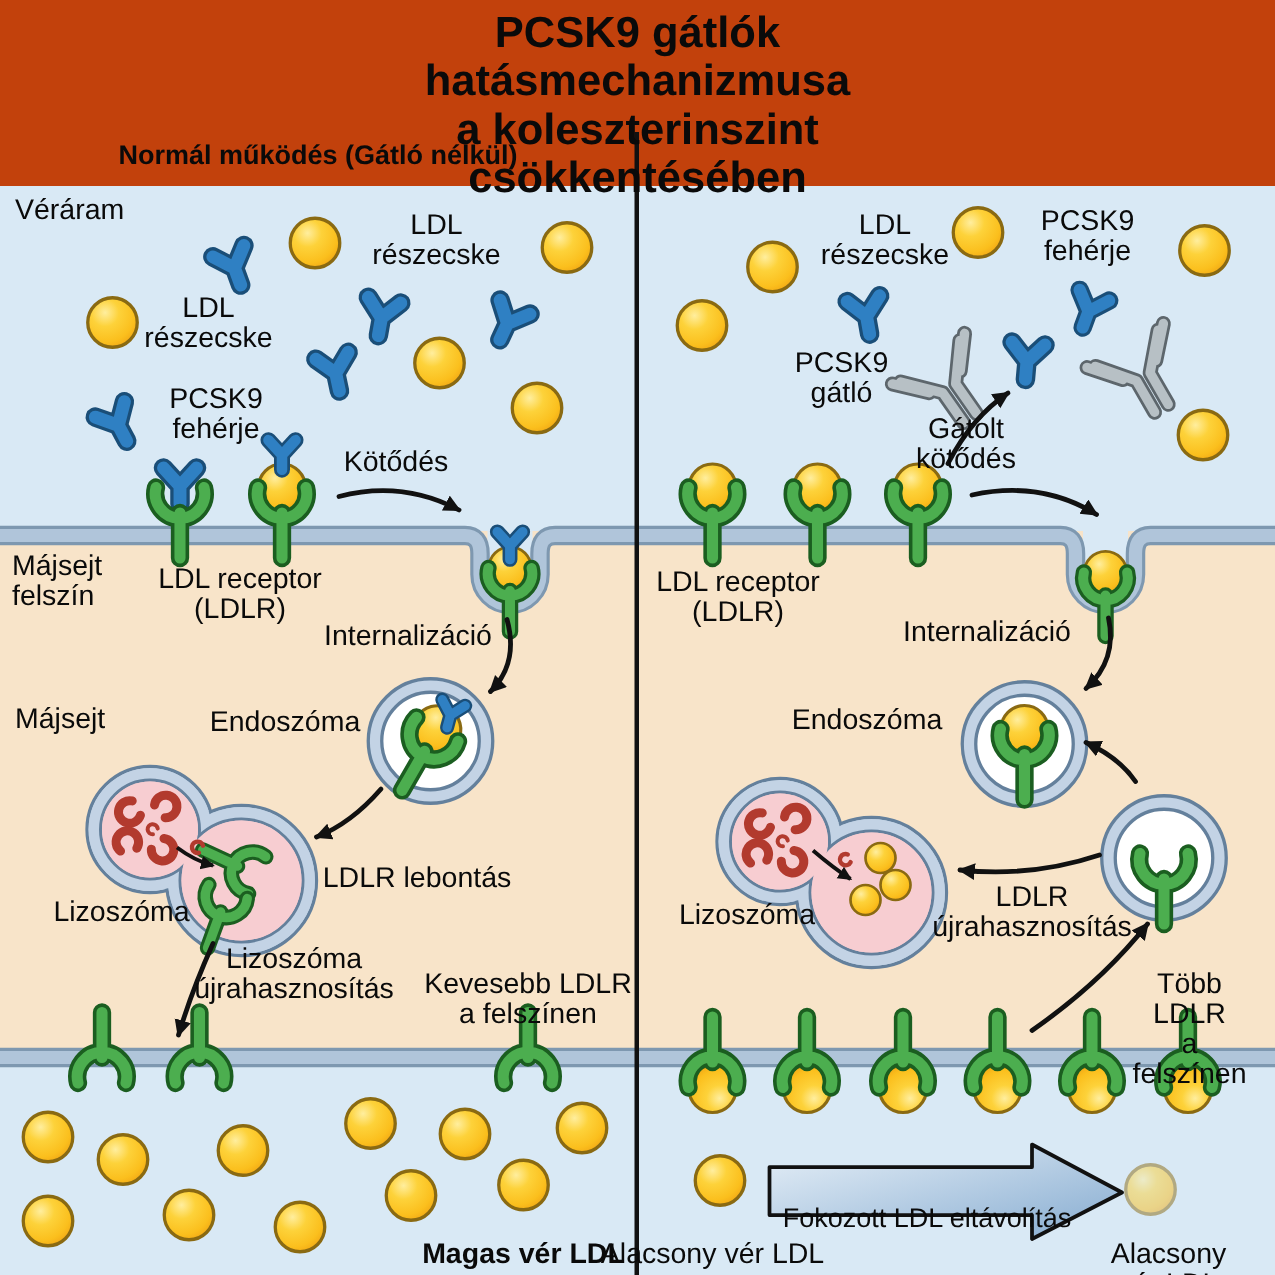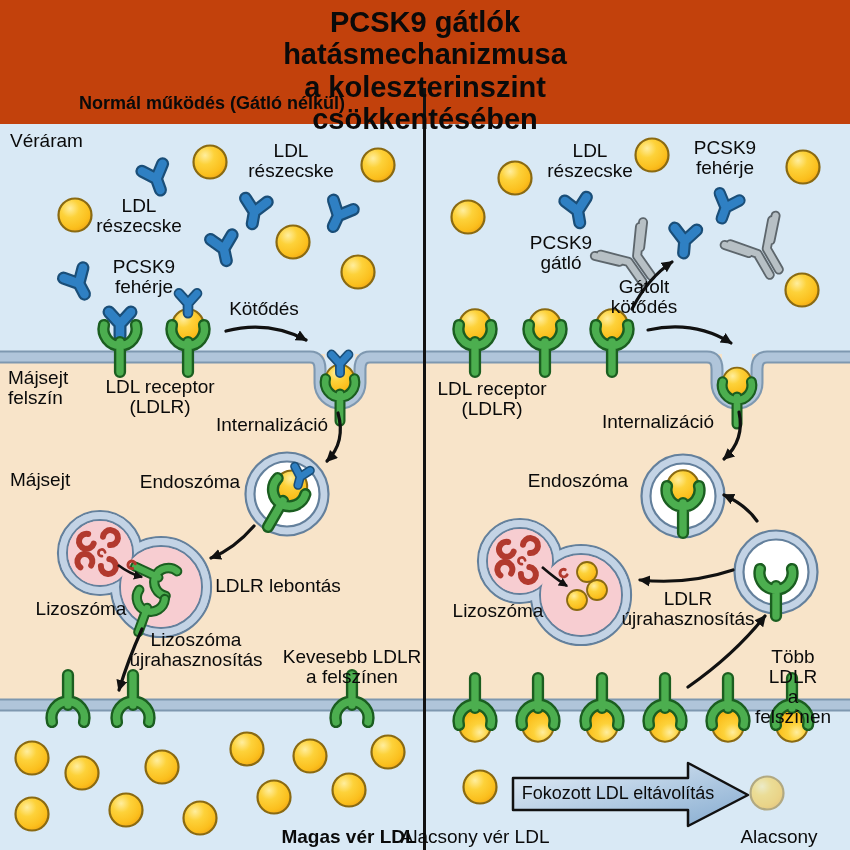--- a/index.html
+++ b/index.html
@@ -7,21 +7,21 @@
          font-family:"Liberation Sans",sans-serif;color:#0a0a0a;}
   #art{position:absolute;left:0;top:0;}
   .lbl{position:absolute;font-size:19px;line-height:1.05;white-space:pre-line;
        text-align:center;transform:translateX(-50%);}
   .lbl-left{position:absolute;font-size:19px;line-height:1.05;white-space:pre-line;
        text-align:left;}
   .title{position:absolute;font-size:29px;font-weight:bold;line-height:1.12;
        text-align:center;transform:translateX(-50%);white-space:pre-line;}
   .hdr{position:absolute;font-size:18px;font-weight:bold;transform:translateX(-50%);
        white-space:nowrap;}
-  .arrow-text{font-size:18px;}
+  .arrow-text{font-size:18px;margin-top:19px;}
 </style>
 </head>
 <body>
 
 <div id="stage">
 
 <svg id="art" width="850" height="850" viewBox="0 0 850 850">
   <defs>
     <radialGradient id="gy" cx="0.35" cy="0.3" r="0.8">
       <stop offset="0" stop-color="#ffee9e"></stop>

